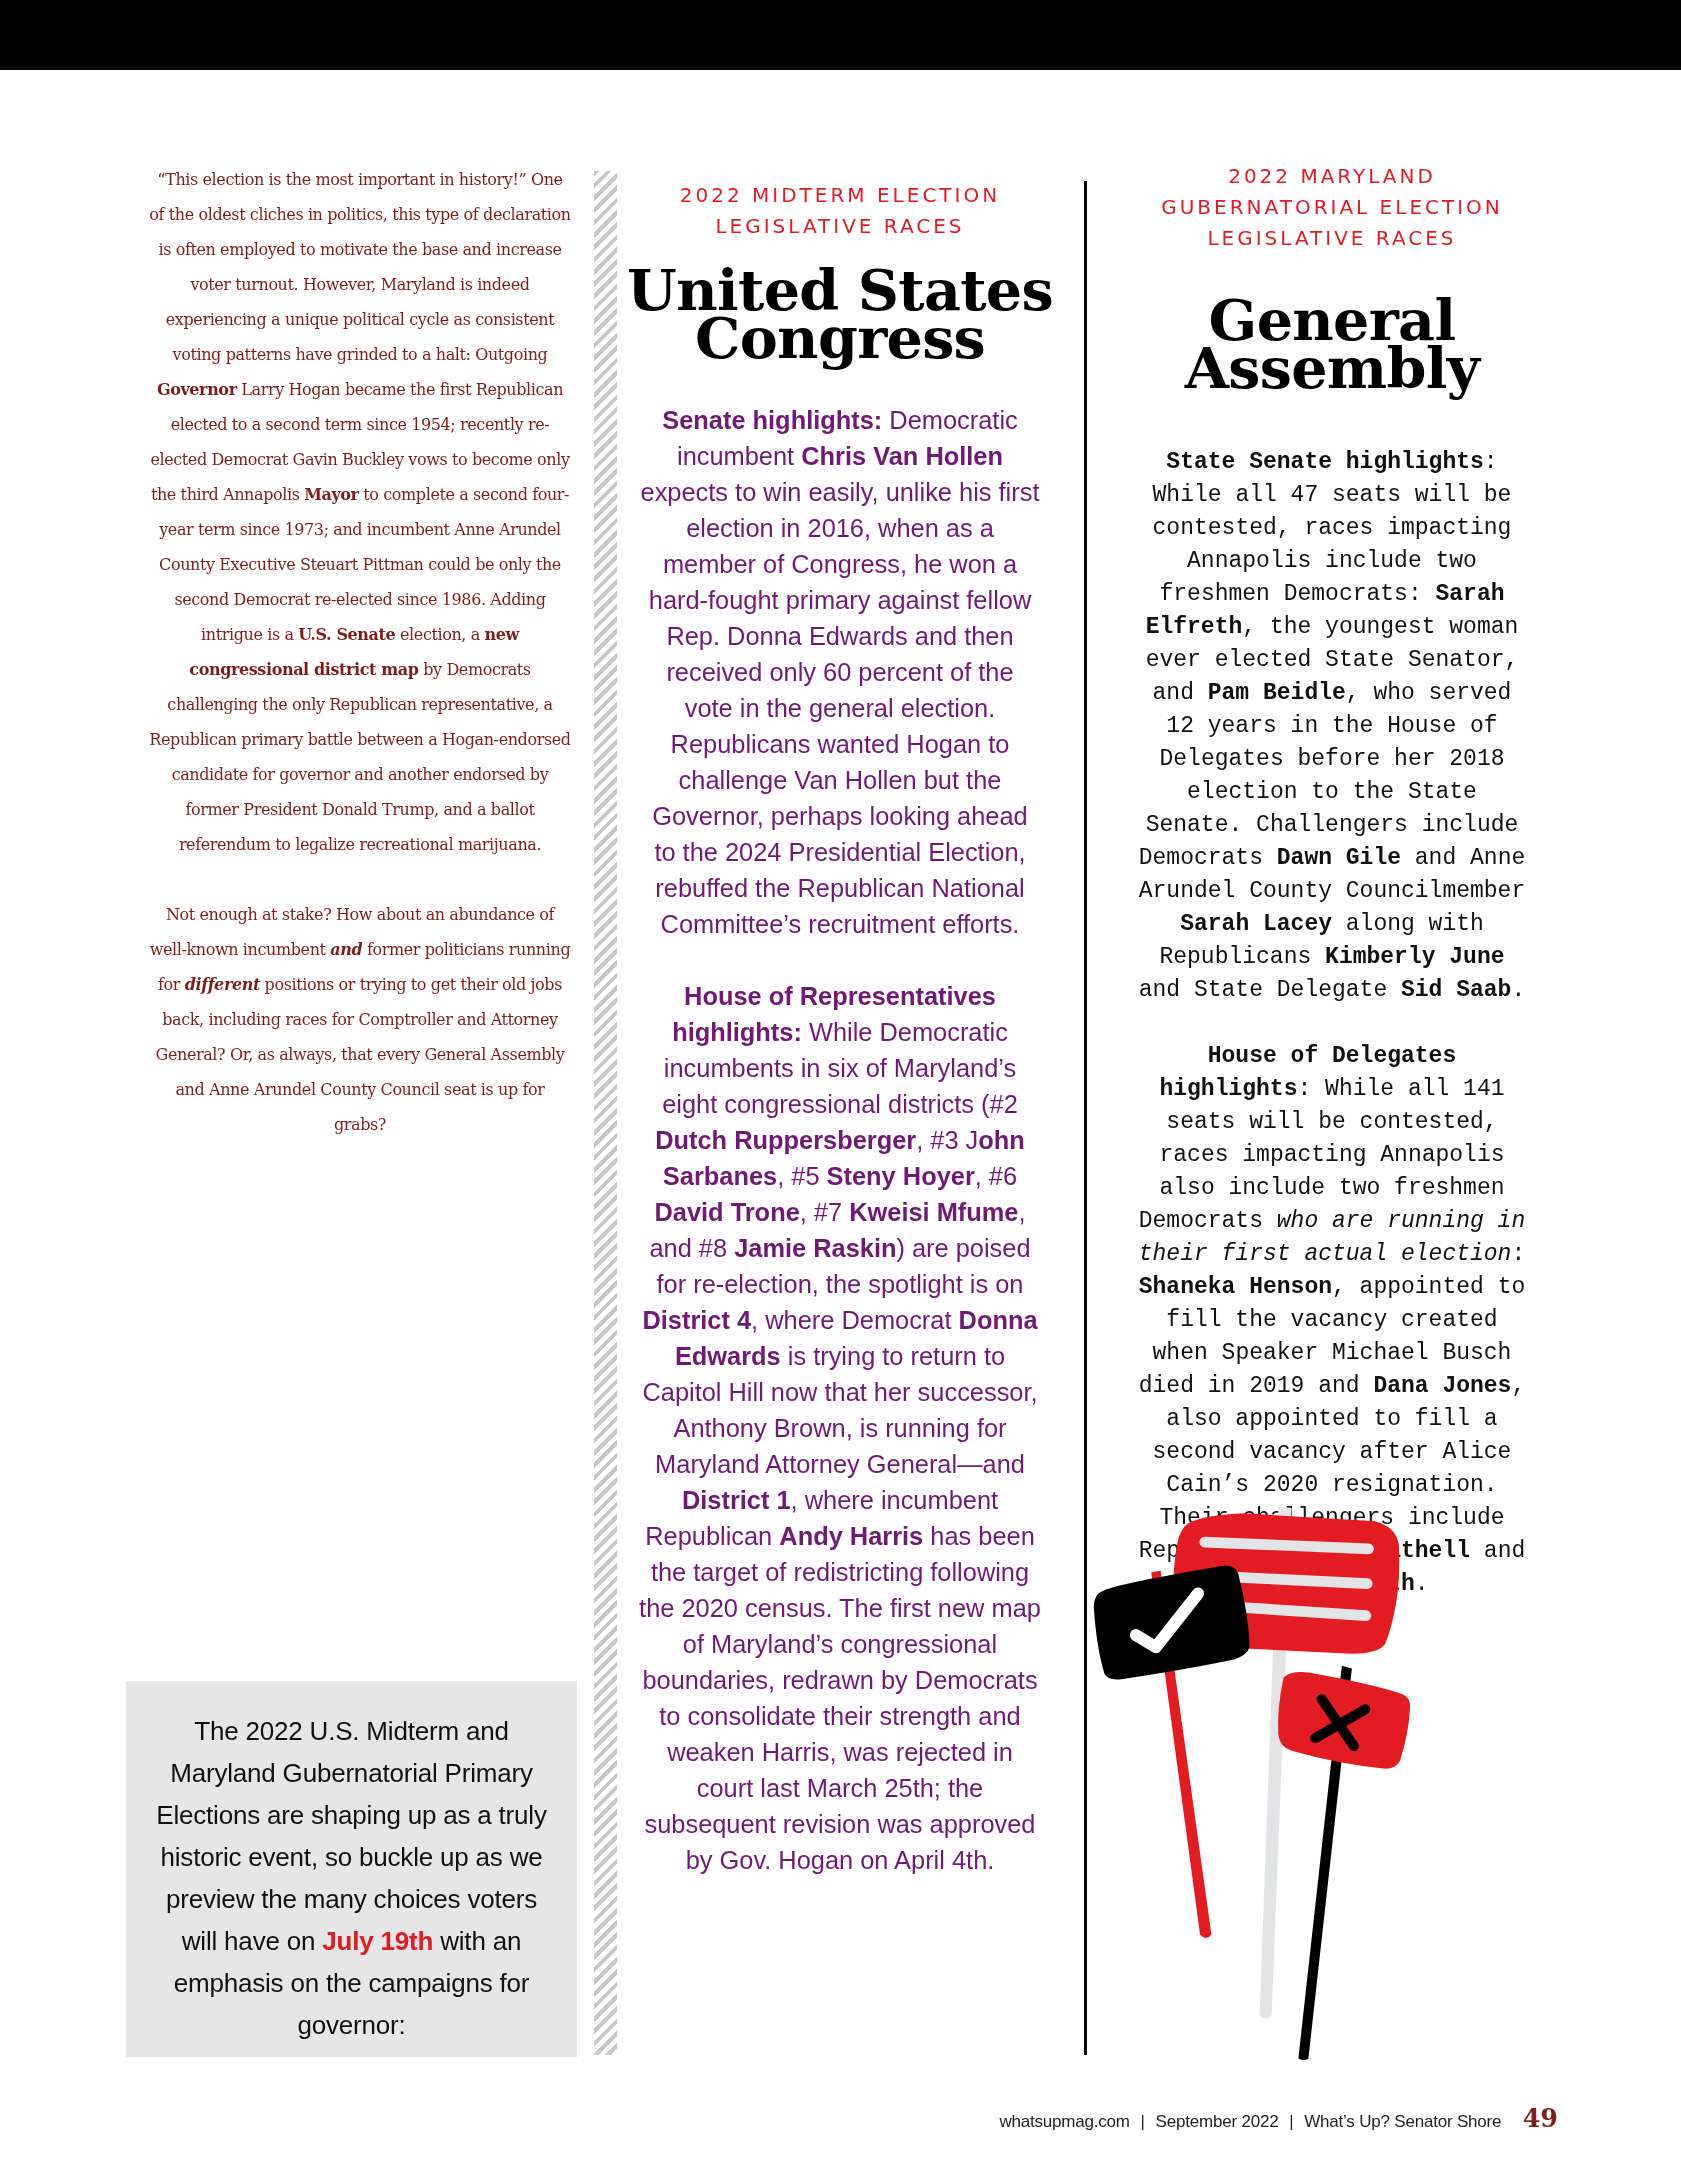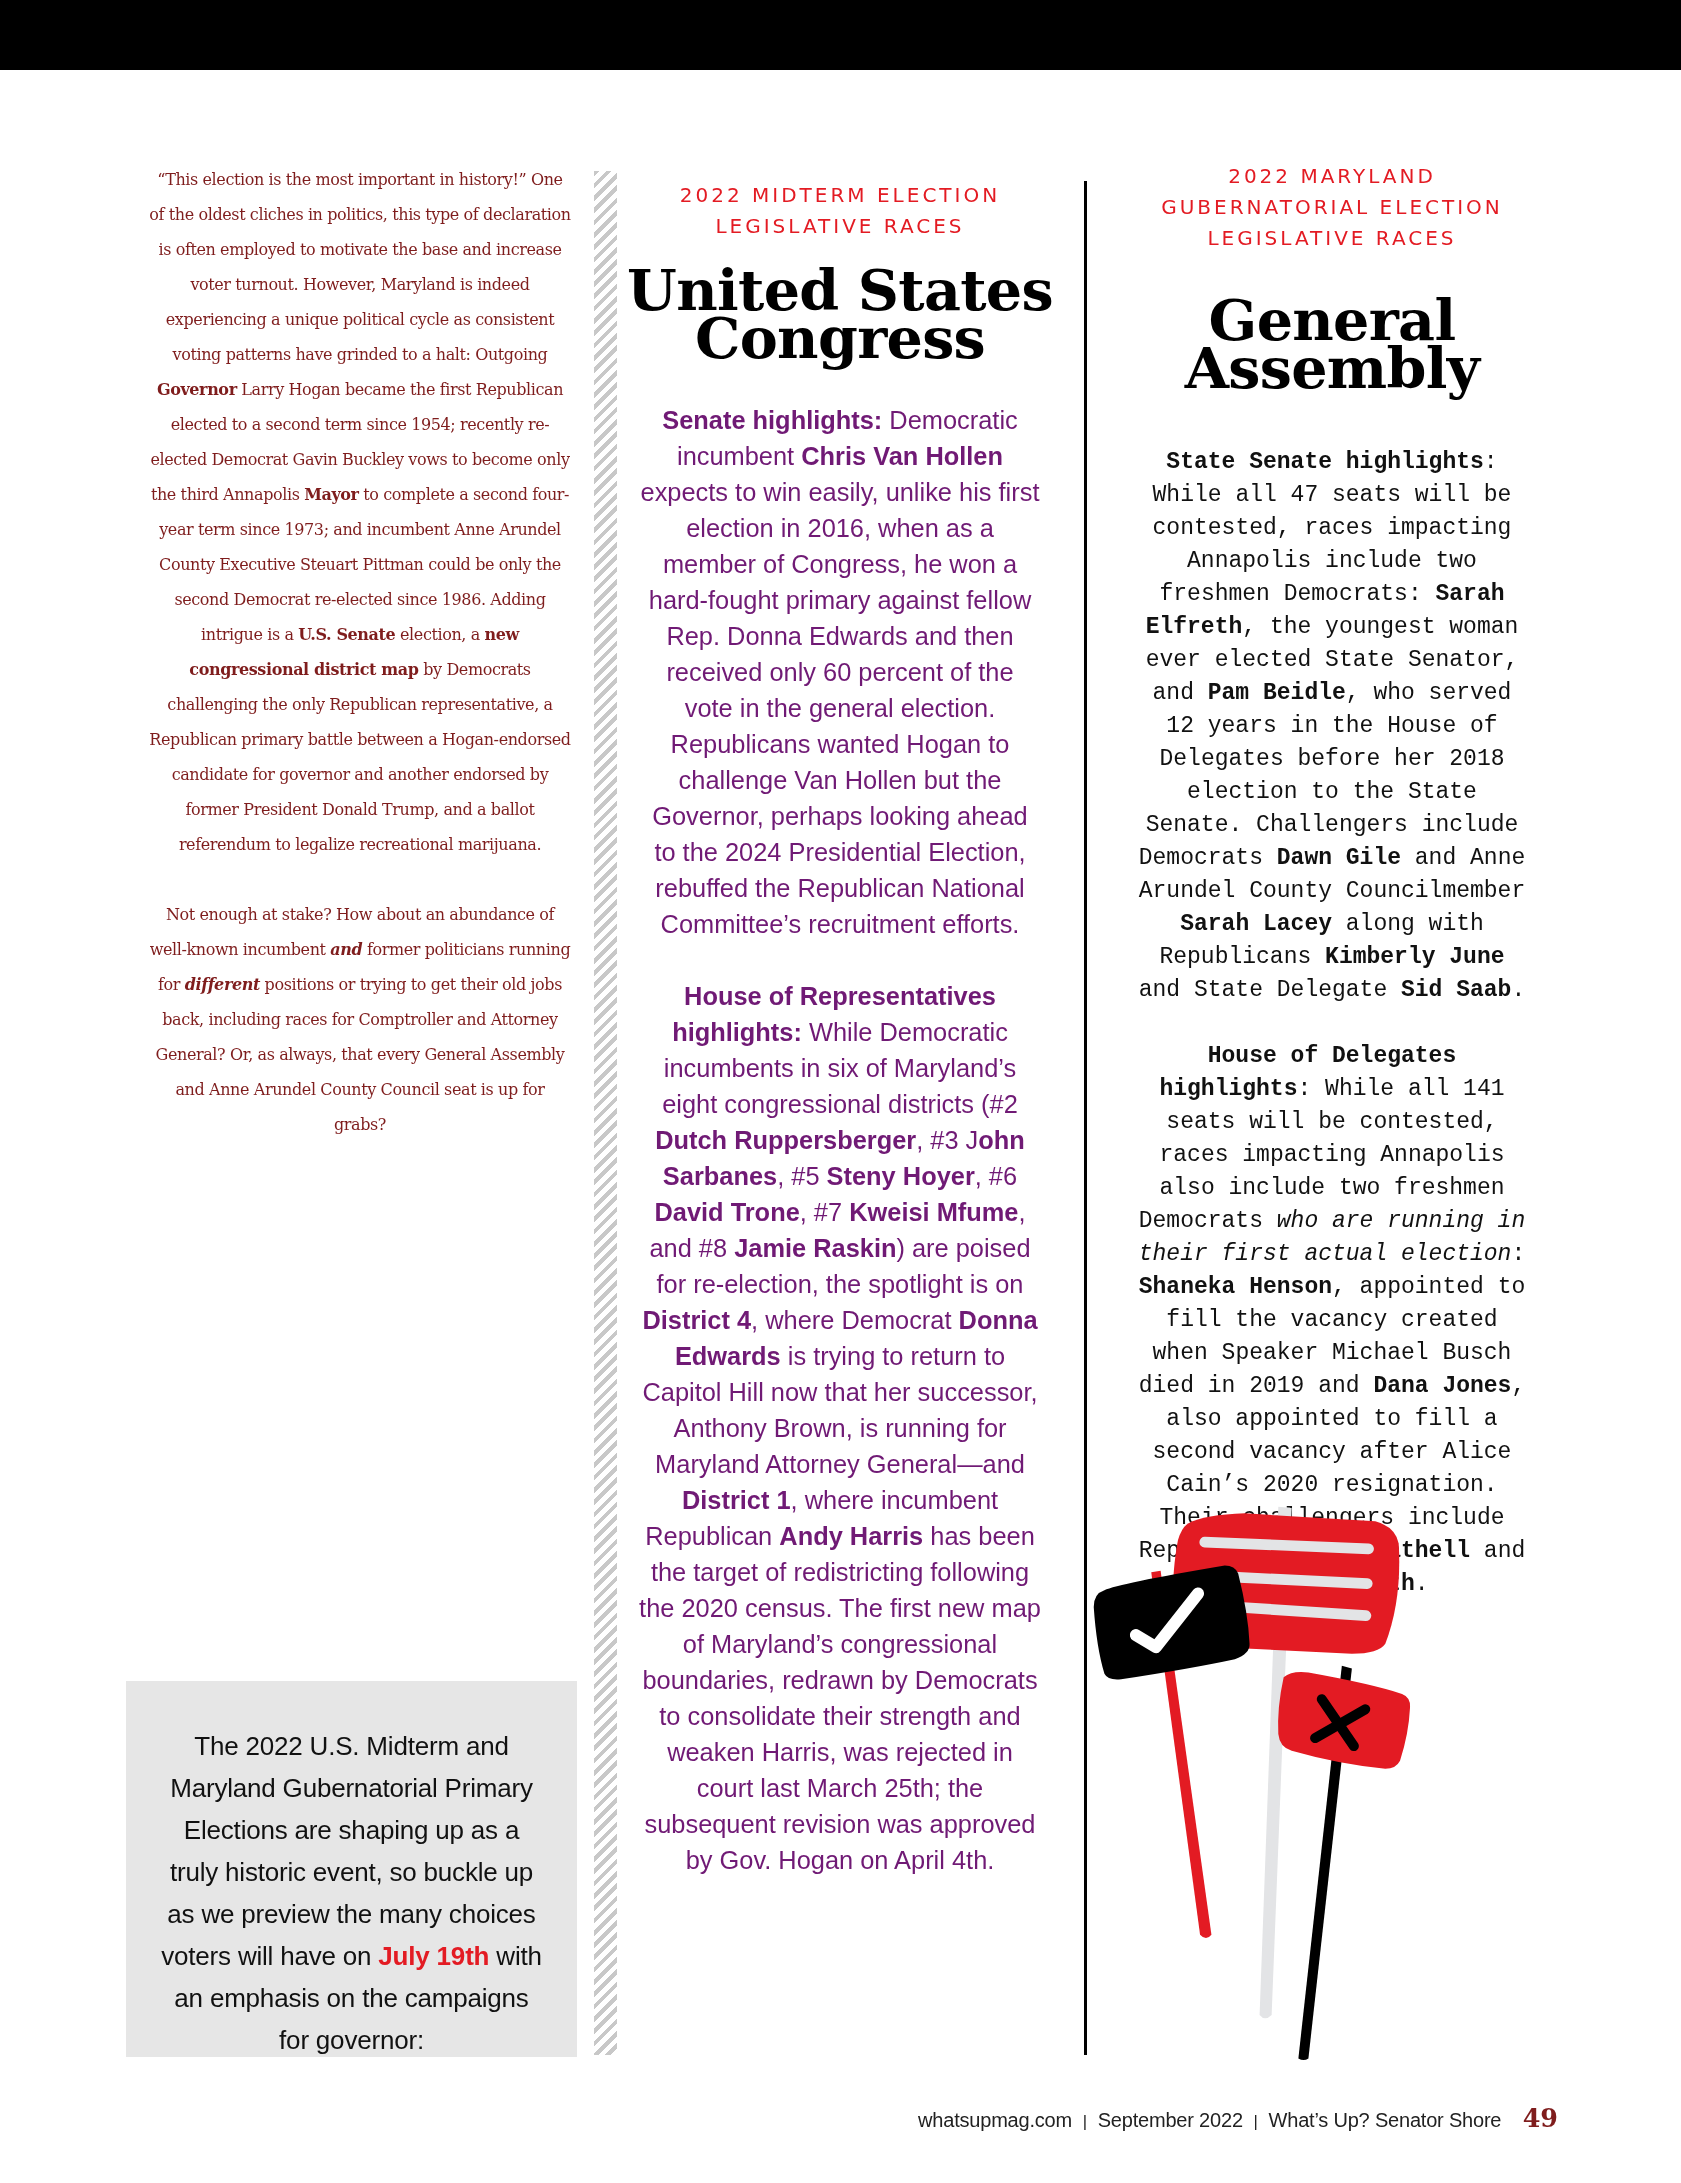--- a/index.html
+++ b/index.html
@@ -18,21 +18,21 @@
     letter-spacing: -0.4px;
   }
   .col1 p { margin: 0 0 35px 0; }
   .col1 b { font-weight: bold; }
 
   .callout {
     position: absolute; left: 126px; top: 1681px; width: 451px; height: 376px;
     background: #e6e6e6;
   }
   .callout p {
-    margin: 15px; position: absolute; left: 20px; right: 20px; top: 29.4px;
+    margin: 0; position: absolute; left: 20px; right: 20px; top: 29.4px;
     font-family: "Liberation Sans", sans-serif; font-size: 26px; line-height: 42px;
     text-align: center; color: #111; letter-spacing: -0.2px;
   }
   .red { color: #e31b23; font-weight: bold; }
 
   
   .stripe-divider {
     position: absolute; left: 594px; top: 171px; width: 23px; height: 1884px;
     background-image: repeating-linear-gradient(-45deg, transparent 0px, transparent 4.7px, #c8c8c8 4.7px, #c8c8c8 8.7px);
     -webkit-mask: none;
@@ -66,21 +66,21 @@
   b { font-weight: bold; }
   i { font-style: italic; }
 
   .illustration { position: absolute; left: 1071px; top: 1493px; width: 535px; height: 569px; }
 
   .footer {
     position: absolute; right: 123px; top: 2103px; height: 33px;
     display: flex; align-items: baseline; gap: 6.7px;
     font-family: "Liberation Sans", sans-serif; color: #222;
   }
-  .footer .meta { font-size: 20px; letter-spacing: -0.2px; }
+  .footer .meta { font-size: 17px; letter-spacing: -0.2px; }
   .footer .sep { font-size: 16.7px; margin: 0 4px; }
   .footer .pagenum { font-family: "DejaVu Serif", serif; font-weight: bold; font-size: 25.4px; margin-left: 14.7px; color: #7f1d1d; }
 </style>
 </head>
 <body>
 
 <div class="topbar"></div>
 
 <div class="col1">
   <p><span>“This election is the most important in history!” One of the oldest cliches in politics, this type of declaration is often employed to motivate the base and increase voter turnout. However, Maryland is indeed experiencing a unique political cycle as consistent voting patterns have grinded to a halt: Outgoing </span><b>Governor</b><span> Larry Hogan became the first Republican elected to a second term since 1954; recently re-elected Democrat Gavin Buckley vows to become only the third Annapolis </span><b>Mayor</b><span> to complete a second four-year term since 1973; and incumbent Anne Arundel County Executive Steuart Pittman could be only the second Democrat re-elected since 1986. Adding intrigue is a </span><b>U.S. Senate</b><span> election, a </span><b>new congressional district map</b><span> by Democrats challenging the only Republican representative, a Republican primary battle between a Hogan-endorsed candidate for governor and another endorsed by former President Donald Trump, and a ballot referendum to legalize recreational marijuana.</span></p>

